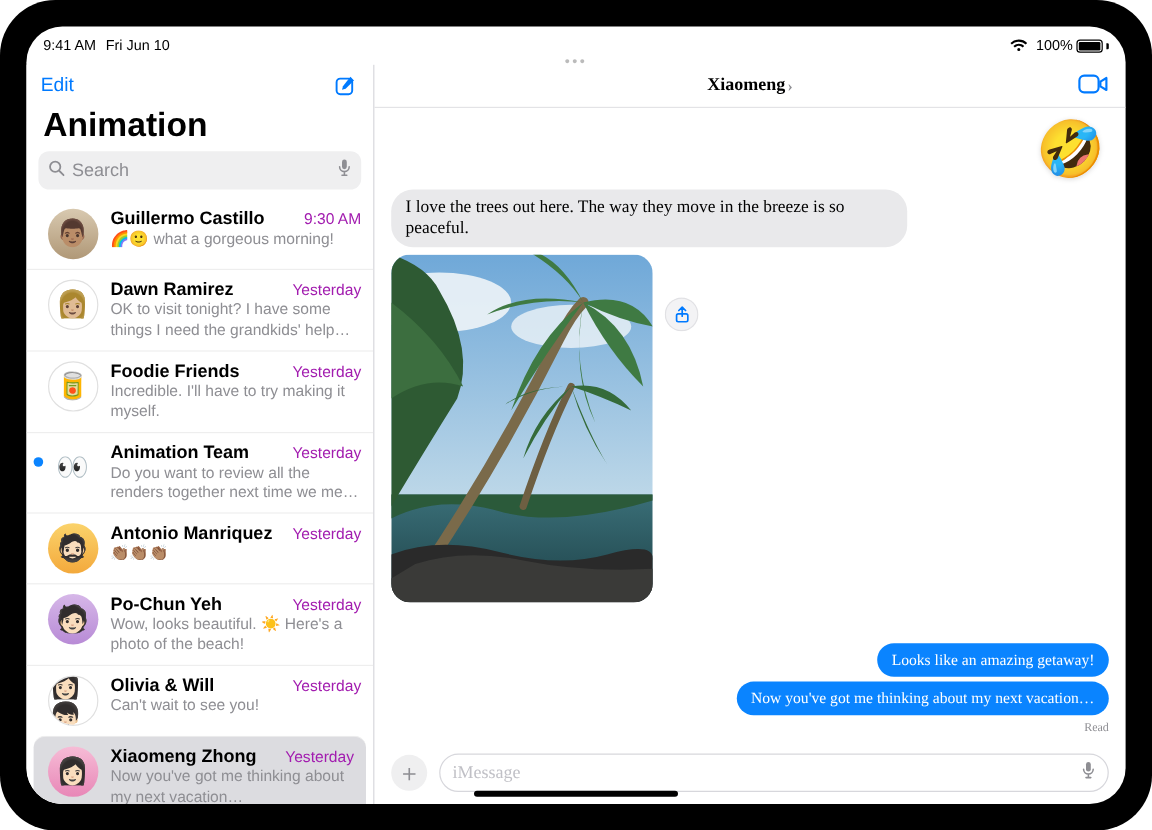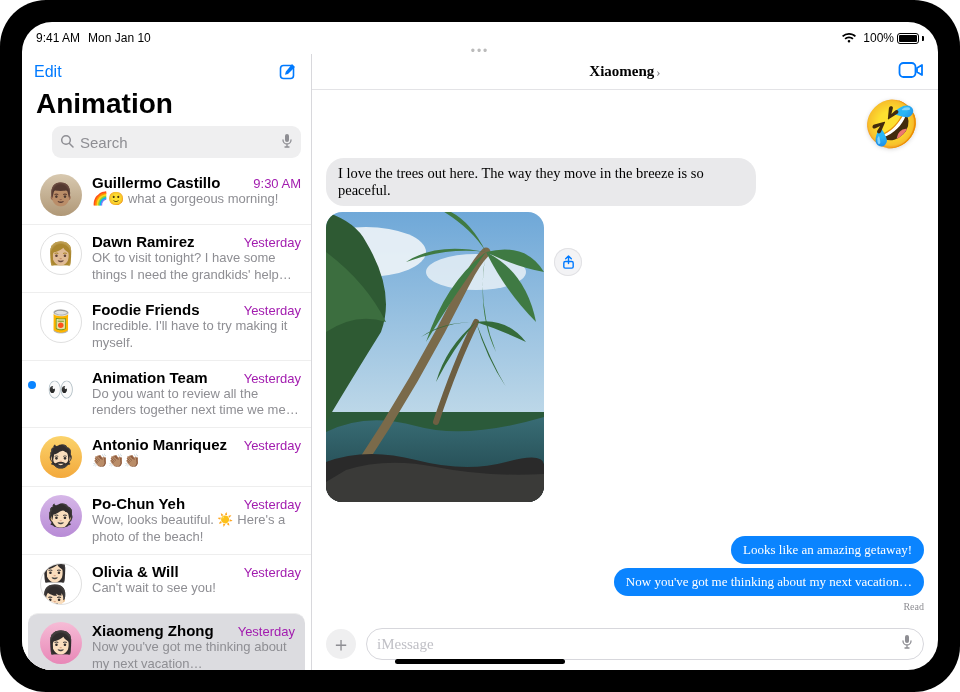--- a/index.html
+++ b/index.html
@@ -37,21 +37,21 @@
     height:30px;
   }
   .sb-edit { color:#007aff; font-size:16px; }
   .compose {
     color:#007aff; width:22px; height:22px; display:flex; align-items:center; justify-content:center;
   }
   .sb-title { font-size:28px; font-weight:700; padding:4px 14px 6px 14px; }
   .search-wrap { padding:0 10px 8px 10px; }
   .search {
     display:flex; align-items:center; gap:6px; background:#efeff0; border-radius:9px;
-    height:32px; padding:0 8px; color:#8e8e93; font-size:15px;margin-left:20px;
+    height:32px; padding:0 8px; color:#8e8e93; font-size:15px;
   }
   .search .mic { margin-left:auto; }
   .convlist { flex:1; overflow:hidden; }
   .conv {
     display:flex; gap:10px; padding:8px 10px 8px 18px; position:relative;
     border-top:1px solid #eee;
   }
   .conv:first-child { border-top:none; }
   .conv .dot { position:absolute; left:6px; top:20px; width:8px; height:8px; border-radius:50%; background:#0a84ff; display:none;}
   .conv.unread .dot { display:block; }
@@ -128,21 +128,21 @@
 </style>
 </head>
 <body>
 
 <div class="device">
   <div class="screen">
 
     <div class="statusbar">
       <div class="left">
         <span>9:41 AM</span>
-        <span>Mon Jan 10</span>
+        <span>Fri Jun 10</span>
       </div>
       <div class="right">
         <span class="wifi">
           <svg width="16" height="12" viewBox="0 0 16 12">
               <path d="M8 10.5a1.3 1.3 0 100-2.6 1.3 1.3 0 000 2.6zM3.5 6.3A6.5 6.5 0 018 4.5c1.7 0 3.3.7 4.5 1.8l-1.2 1.2A4.8 4.8 0 008 6.2a4.8 4.8 0 00-3.3 1.3L3.5 6.3zM1 3.8A10 10 0 018 1c2.7 0 5.2 1 7 2.8l-1.2 1.2A8.3 8.3 0 008 2.7 8.3 8.3 0 002.2 5L1 3.8z" fill="#000"></path>
             </svg>
         </span>
         <div class="battery">
           <span>100%</span>
           <span class="batt-shell">

